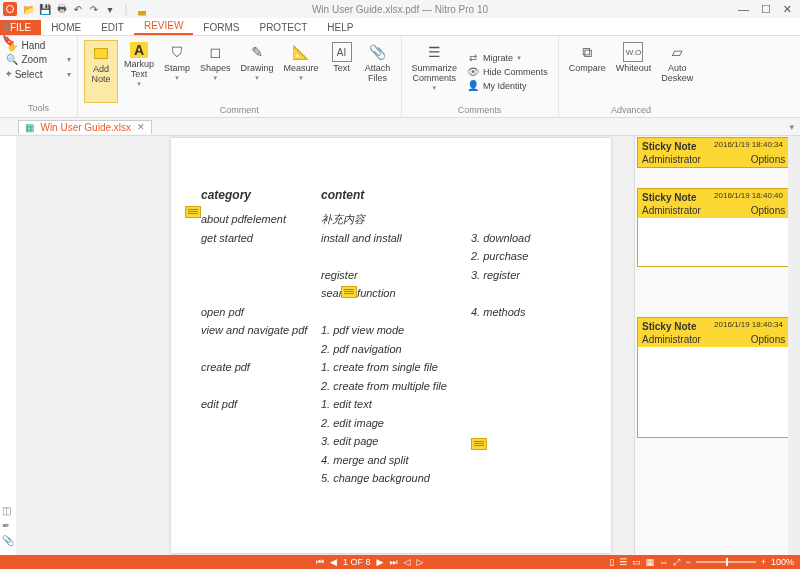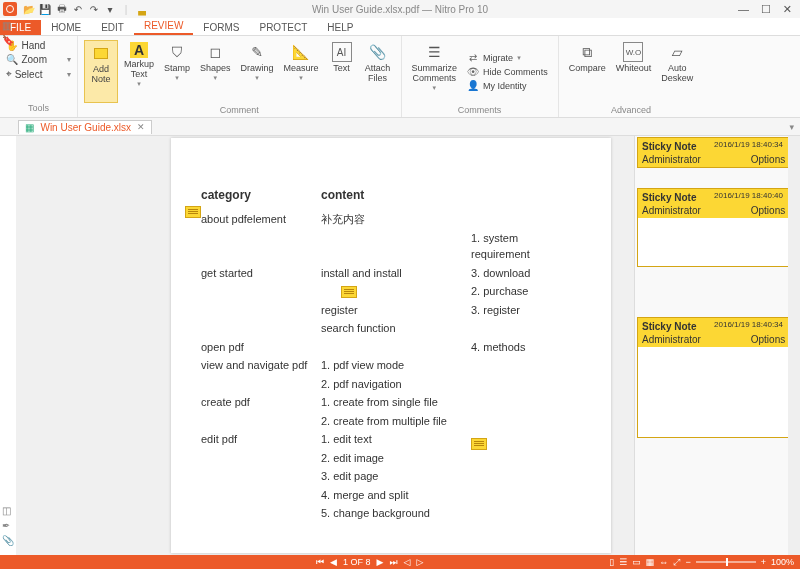--- a/index.html
+++ b/index.html
@@ -46,21 +46,21 @@
 .side-icons { position: absolute; left: 2px; top: 20px; display: flex; flex-direction: column; gap: 3px; }
 .side-icons span, .side-icons2 span { width: 12px; height: 12px; font-size: 10px; color: #888; cursor: pointer; }
 .side-icons2 { position: absolute; left: 2px; bottom: 22px; display: flex; flex-direction: column; gap: 3px; }
 .doctab { background: #fff; border: 1px solid #ccc; border-bottom: none; padding: 1px 6px; font-size: 10px; color: #ec5a29; display: flex; align-items: center; gap: 6px; }
 .doctab .x { color: #888; cursor: pointer; font-size: 9px; }
 .doctabs .caret { margin-left: auto; margin-right: 6px; color: #888; font-size: 9px; cursor: pointer; }
 
 
 .workspace { position: absolute; top: 136px; bottom: 14px; left: 16px; right: 0; background: #f0f0f0; display: flex; }
 .page-area { flex: 1; background: #f0f0f0; position: relative; overflow: hidden; }
-.page { position: absolute; left: 155px; top: 2px; width: 440px; height: 415px; background: #fff; box-shadow: 0 0 3px rgba(0,0,0,.2); padding: 50px 30px 10px 30px; font-size: 11px; color: #333; }
+.page { position: absolute; left: 155px; top: 2px; width: 440px; height: 415px; background: #fff; box-shadow: 0 0 3px rgba(0,0,0,.2); padding: 50px 30px 10px 30px; font-size: 11px; color: #333; font-style: italic; }
 .page table { width: 100%; border-collapse: collapse; }
 .page th { text-align: left; font-weight: bold; padding-bottom: 8px; font-size: 12px; }
 .page td { vertical-align: top; padding: 1px 4px 1px 0; line-height: 1.5; }
 .col1 { width: 120px; }
 .col2 { width: 150px; }
 .note-marker { display: inline-block; width: 16px; height: 12px; background: #fcd734; border: 1px solid #d4a514; vertical-align: middle; position: relative; }
 .note-marker::before { content: ""; position: absolute; left: 2px; right: 2px; top: 2px; height: 1px; background: #b8860b; box-shadow: 0 2px 0 #b8860b, 0 4px 0 #b8860b; }
 .nm-abs { position: absolute; }
 
 
@@ -266,25 +266,20 @@
               <th></th>
             </tr>
         </tbody>
           <tbody id="tbody">
             <tr>
               <td class="col1">about pdfelement</td>
               <td class="col2">补充内容</td>
               <td></td>
             </tr>
             <tr>
-              <td class="col1"></td>
-              <td class="col2"></td>
-              <td>1. system requirement</td>
-            </tr>
-            <tr>
               <td class="col1">get started</td>
               <td class="col2">install and install</td>
               <td>3. download</td>
             </tr>
             <tr>
               <td class="col1"></td>
               <td class="col2"></td>
               <td>2. purchase</td>
             </tr>
             <tr>

